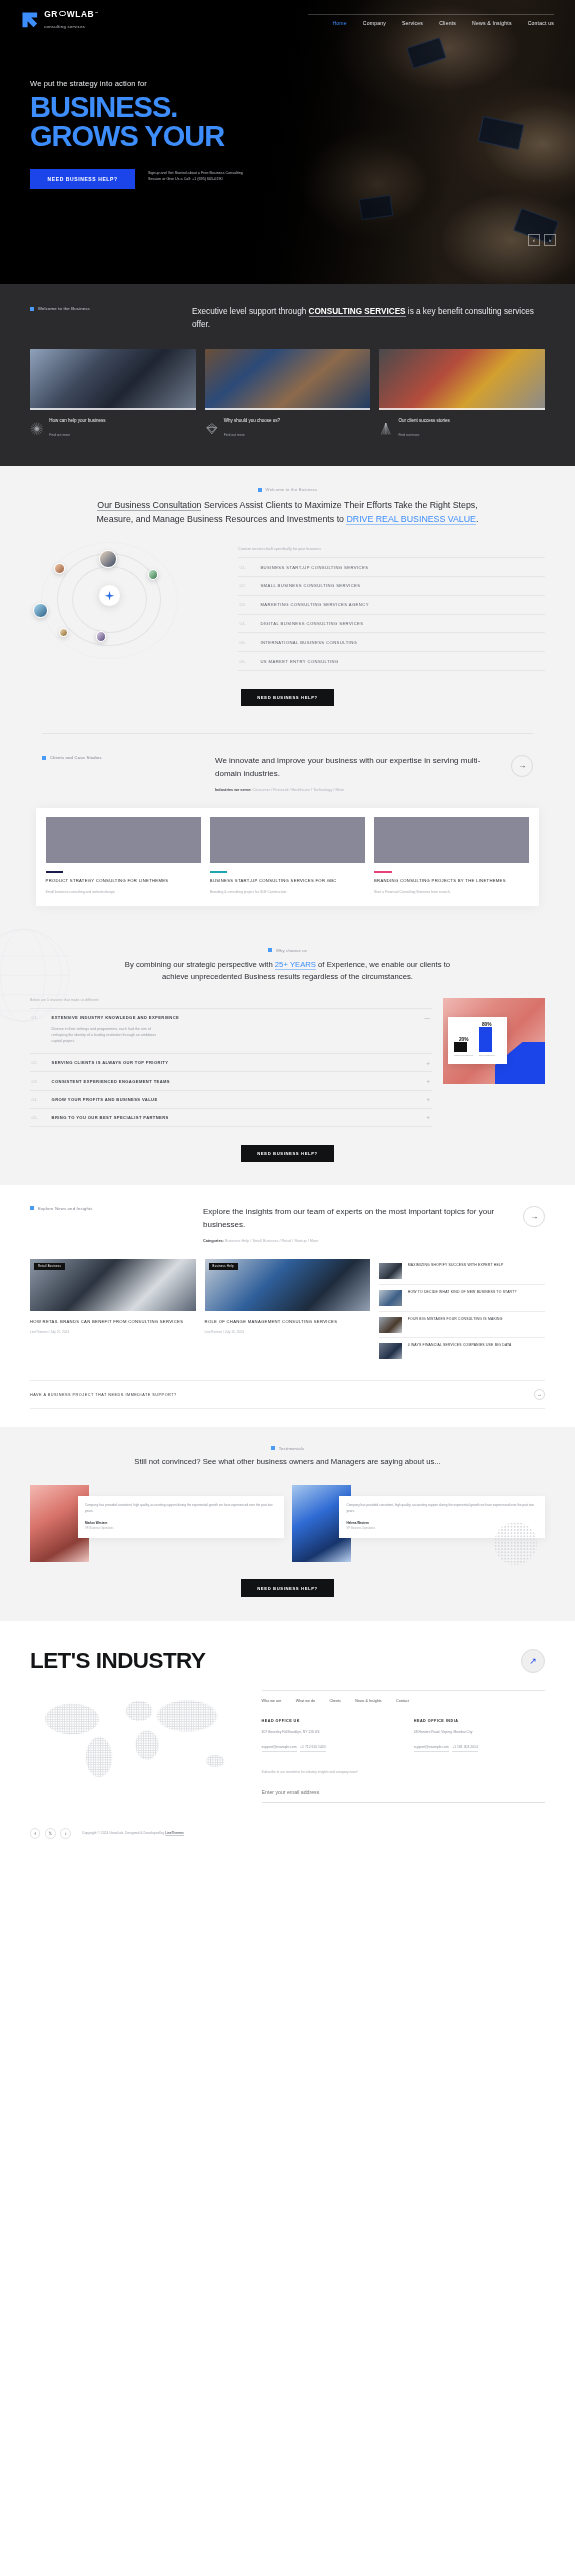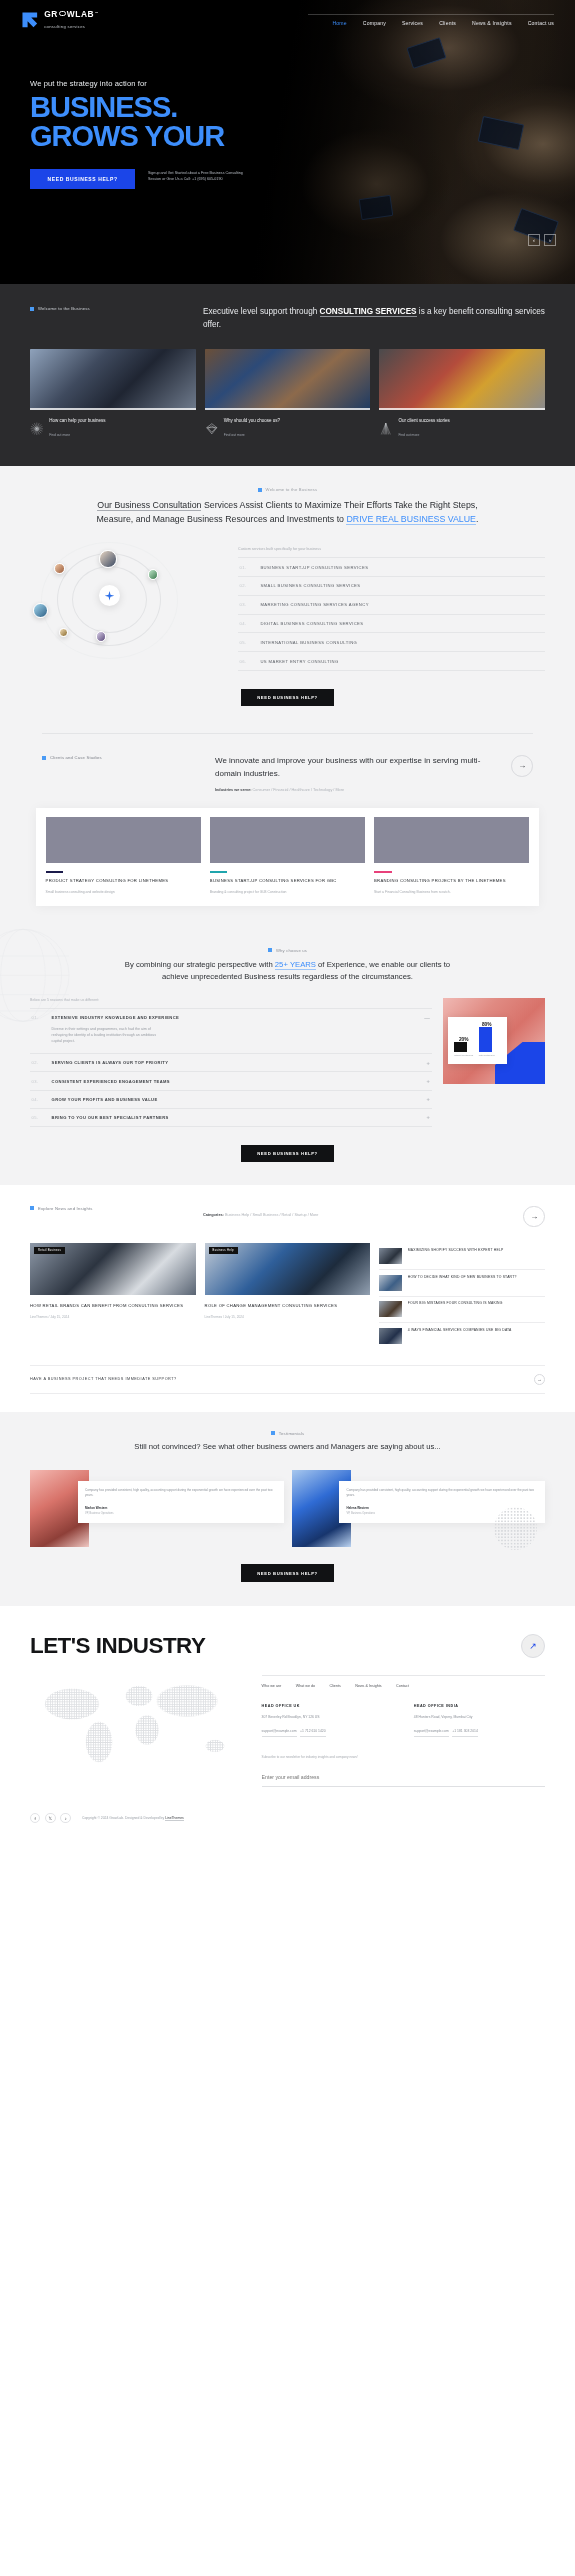--- a/index.html
+++ b/index.html
@@ -36,21 +36,21 @@
   .hero-cta-row{display:flex;align-items:flex-start;gap:12.8px;margin-top:19px}
   .btn-blue{background:#1b45e8;color:#fff;border:none;font-size:5px;font-weight:700;letter-spacing:0.6px;padding:7.2px 17.6px;cursor:pointer}
   .hero-note{font-size:3.7px;color:#b9bec6;line-height:1.65;max-width:104px;padding-top:1.6px}
   .hero-arrows{position:absolute;right:19px;bottom:38px;display:flex;gap:4px;z-index:5}
   .harr{width:12px;height:12px;border:0.8px solid rgba(255,255,255,.45);color:#fff;display:flex;align-items:center;justify-content:center;font-size:5.6px;cursor:pointer;background:transparent}
 
   
   .welcome{background:#2b2b2d;padding:22.4px 30px 27px}
   .tagline{display:flex;align-items:center;gap:4px;font-size:4.2px;color:#cfd3d8;letter-spacing:0.2px}
   .tagsq{width:4px;height:4px;background:#4a9bf5;display:inline-block}
-  .wel-grid{display:flex;gap:21px}
+  .wel-grid{display:flex;gap:10px}
   .wel-left{width:152px;flex:0 0 152px}
   .wel-head{font-size:8.2px;line-height:1.55;color:#e9ebee;font-weight:400}
   .wel-head b{font-weight:700;color:#fff;border-bottom:0.8px solid #8d9096}
   .cards3{display:flex;gap:8.8px;margin-top:17.6px}
   .card3{flex:1}
   .card3 .ph{height:61px;border-radius:0.8px;position:relative;overflow:hidden}
   .ph1{background:linear-gradient(135deg,#8fa2bb 0%,#3f4a5e 35%,#1f2532 60%,#6f7b8d 100%)}
   .ph2{background:linear-gradient(140deg,#6b4f38 0%,#2c4a78 30%,#8d6a4b 60%,#1d3a63 100%)}
   .ph3{background:linear-gradient(135deg,#4a4a4c 0%,#b44c3c 40%,#d3a02f 62%,#8a8a8c 100%)}
   .card3 .bar{height:2.4px;background:rgba(255,255,255,.78);margin-top:-2.4px;position:relative}
@@ -541,20 +541,21 @@
 
   <section class="news">
     <div class="news-head">
       <div class="news-left">
         <div class="tagline">
           <i class="tagsq"></i>
           <span style="color:#7d8189">Explore News and Insights</span>
         </div>
       </div>
       <div style="flex:1">
+        <div class="cl-title">Explore the insights from our team of experts on the most important topics for your businesses.</div>
         <div class="cl-meta">
           <b>Categories:</b>
           <span>Business Help / Small Business / Retail / Startup / More</span>
         </div>
       </div>
       <button class="circ-arrow">→</button>
     </div>
 
     <div class="news-body">
       <div class="ncard">

